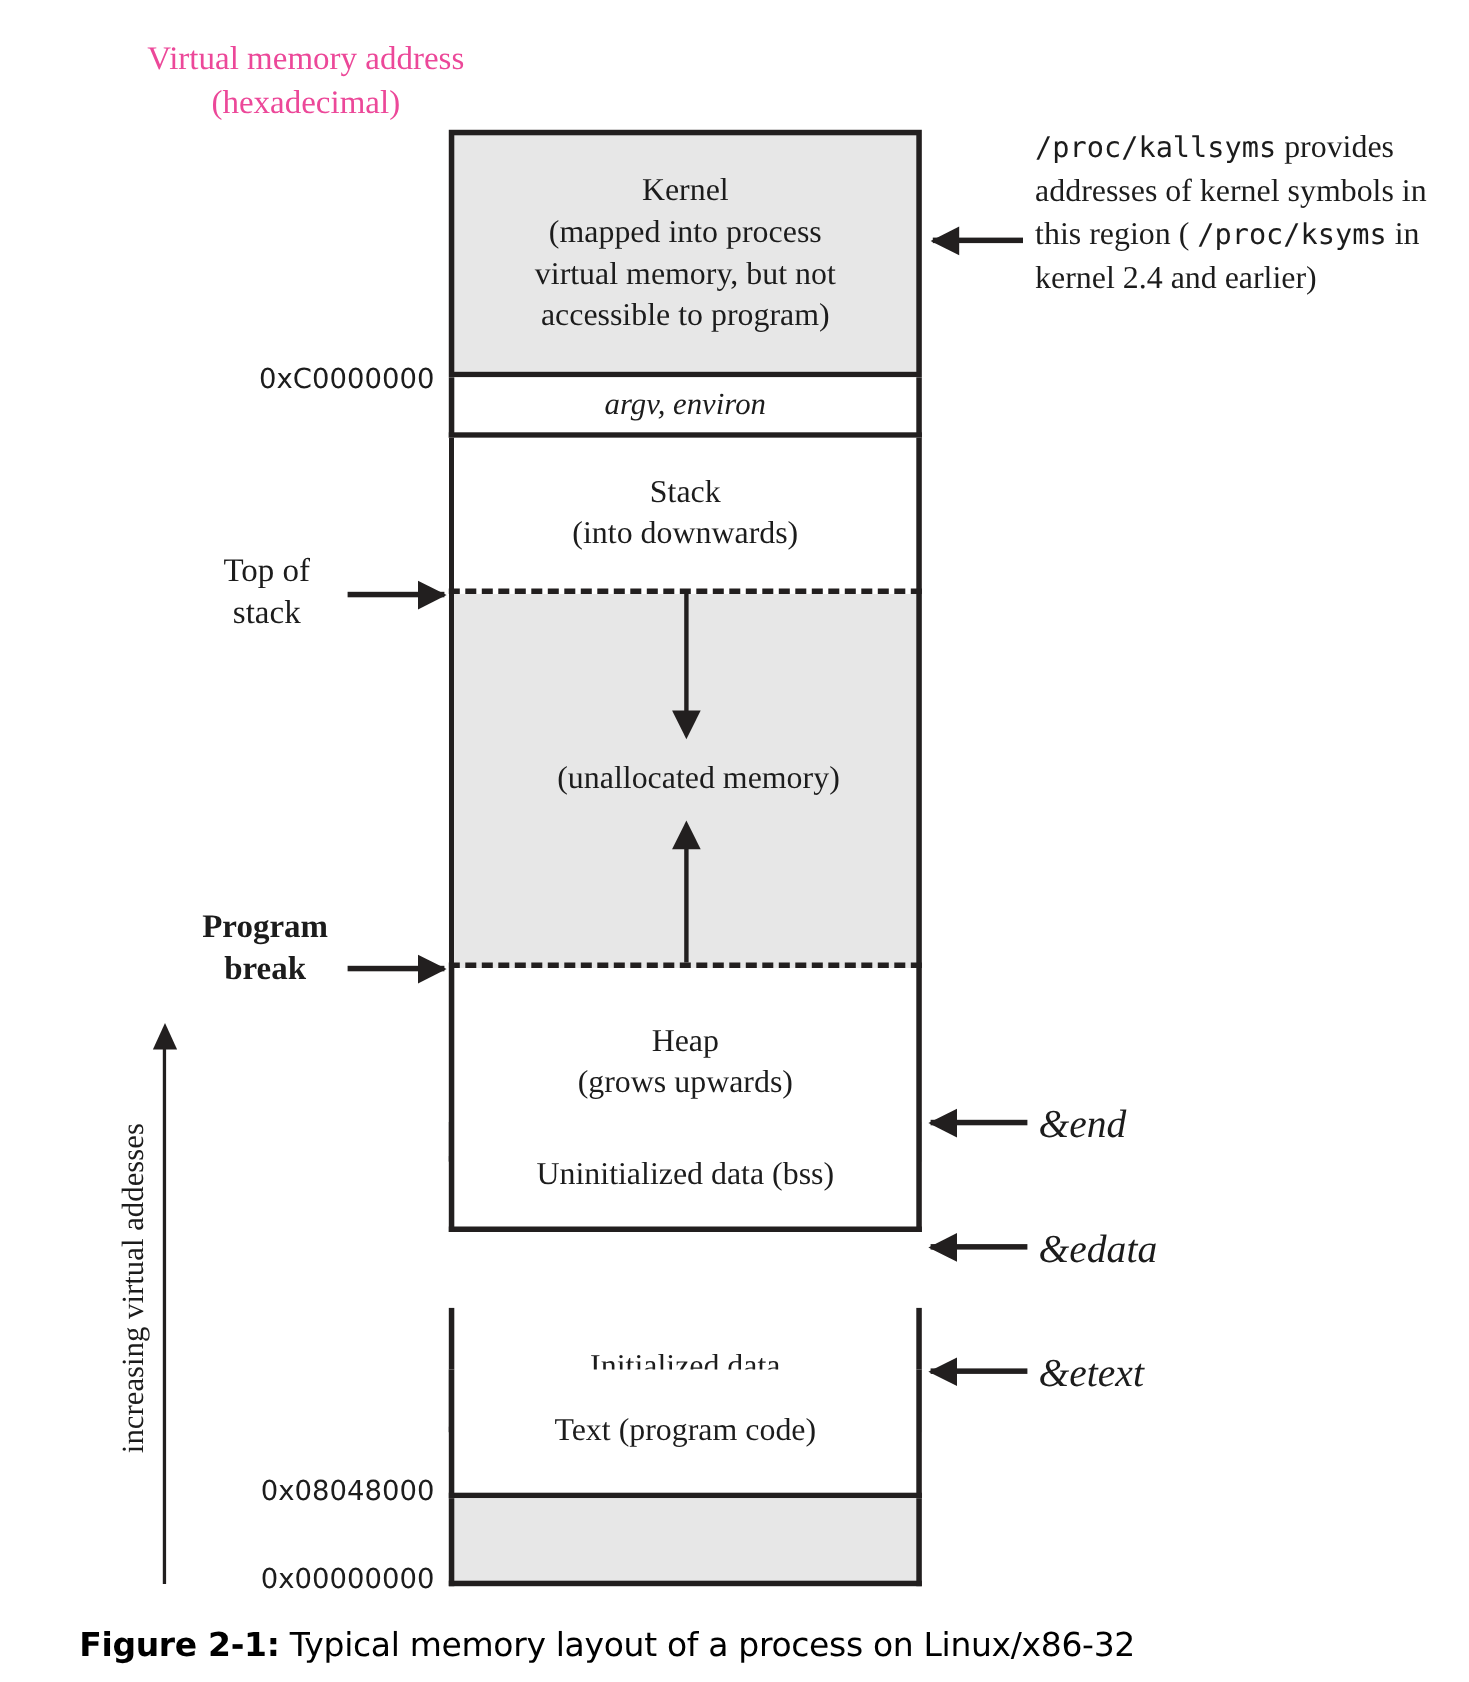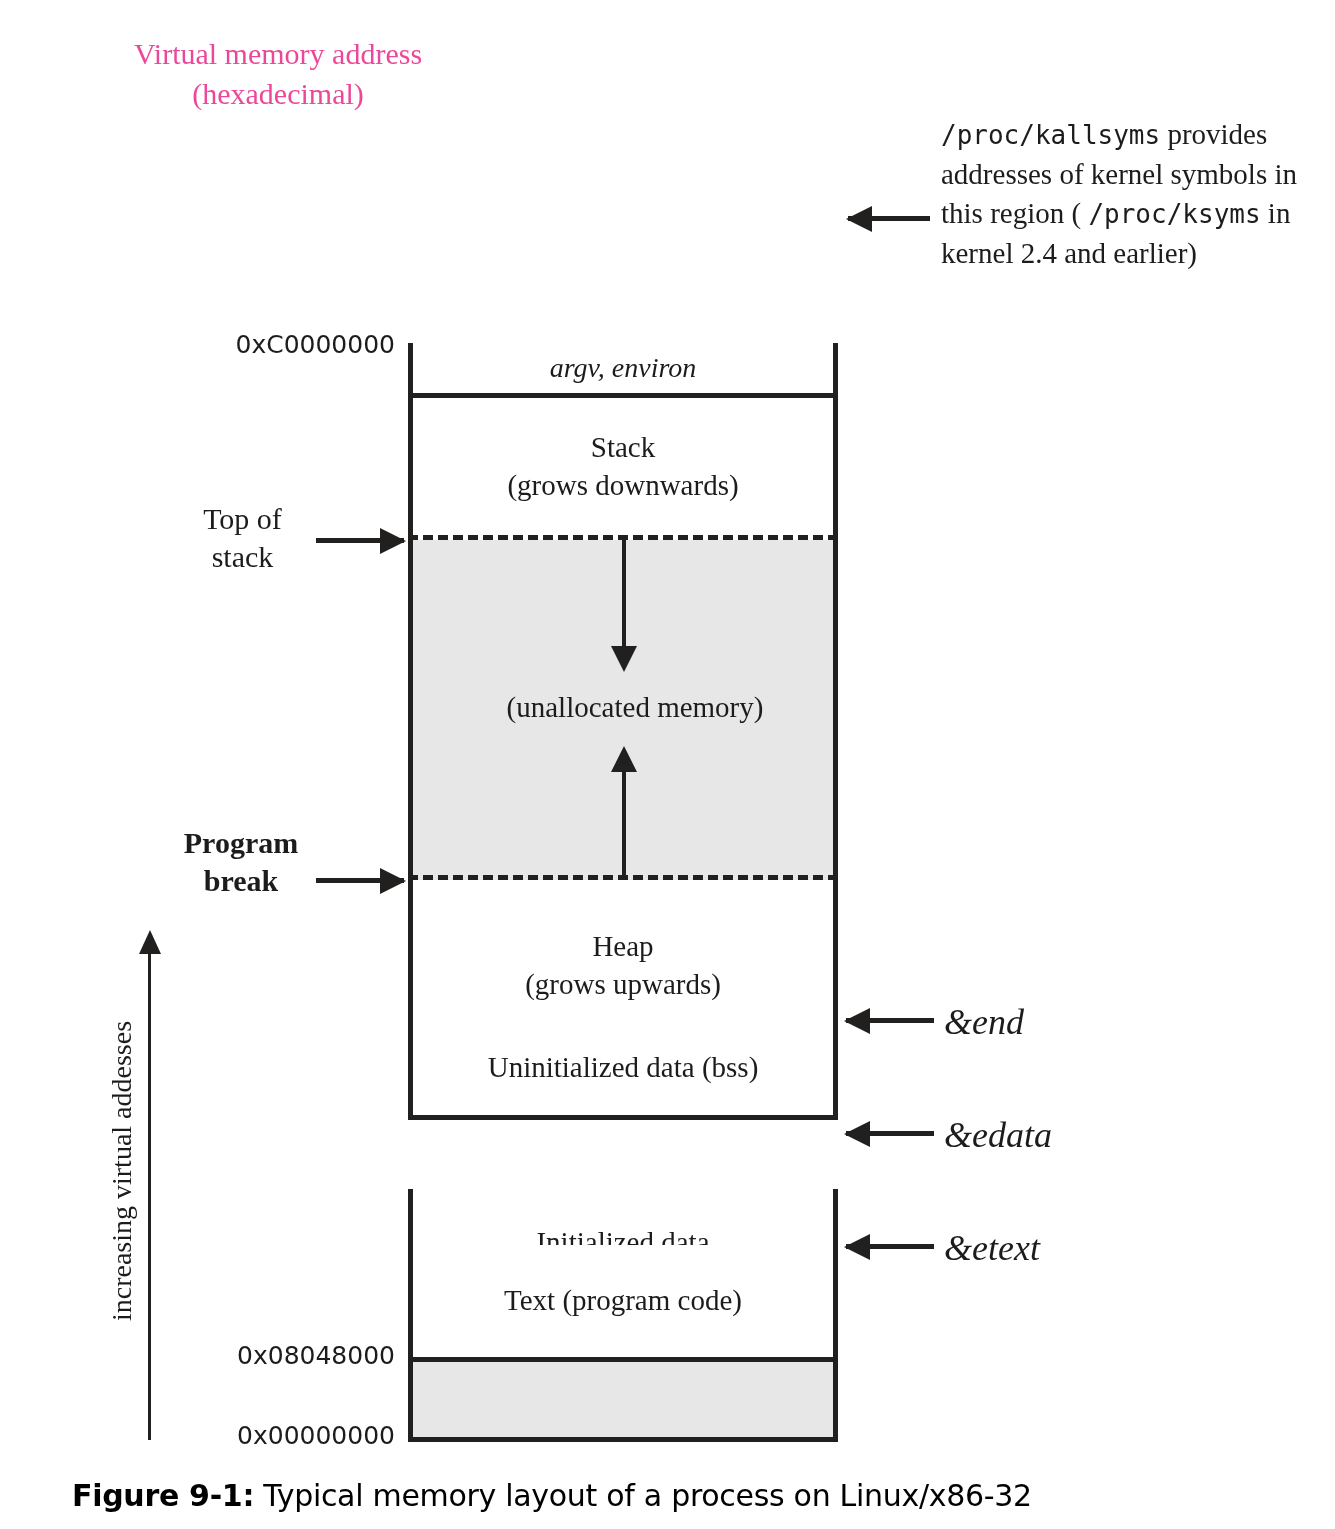--- a/index.html
+++ b/index.html
@@ -209,29 +209,37 @@
 </head>
 <body>
 
 <div class="abs" id="axis-title">
   <div>Virtual memory address</div>
   <div>(hexadecimal)</div>
 </div>
 
 <div class="abs" id="memory-column">
 
+  <div class="seg gray top-solid bottom-solid" style="top:0px; height:225px;">
+    <span class="label">
+      <span>Kernel</span><br>
+      <span>(mapped into process</span><br>
+      <span>virtual memory, but not</span><br>
+      <span>accessible to program)</span>
+    </span>
+  </div>
 
   <div class="seg white bottom-solid" style="top:225px; height:55px;">
     <span class="label italic">argv, environ</span>
   </div>
 
   <div class="seg white bottom-dashed" style="top:280px; height:142px;">
     <span class="label">
       <span>Stack</span><br>
-      <span>(grows downwards)</span>
+      <span>(into downwards)</span>
     </span>
   </div>
 
   <div class="seg gray bottom-dashed" style="top:422px; height:340px;padding-left:24px;">
     <span class="label">(unallocated memory)</span>
 
     <div class="grow-arrow down" style="top:0px; height:108px;"></div>
 
     <div class="grow-arrow up" style="bottom:0px; height:105px;"></div>
   </div>
@@ -286,13 +294,13 @@
 
 <div class="abs arrow-left" style="left:846px; top:1018px; width:88px;"></div>
 <div class="abs symbol-note" style="left:944px; top:1001px;">&amp;end</div>
 
 <div class="abs arrow-left" style="left:846px; top:1131px; width:88px;"></div>
 <div class="abs symbol-note" style="left:944px; top:1114px;">&amp;edata</div>
 
 <div class="abs arrow-left" style="left:846px; top:1244px; width:88px;"></div>
 <div class="abs symbol-note" style="left:944px; top:1227px;">&amp;etext</div>
 
-<div class="abs" id="figure-caption"><span class="fig-num">Figure 9-1:</span><span> Typical memory layout of a process on Linux/x86-32</span></div>
+<div class="abs" id="figure-caption"><span class="fig-num">Figure 2-1:</span><span> Typical memory layout of a process on Linux/x86-32</span></div>
 
 </body></html>

